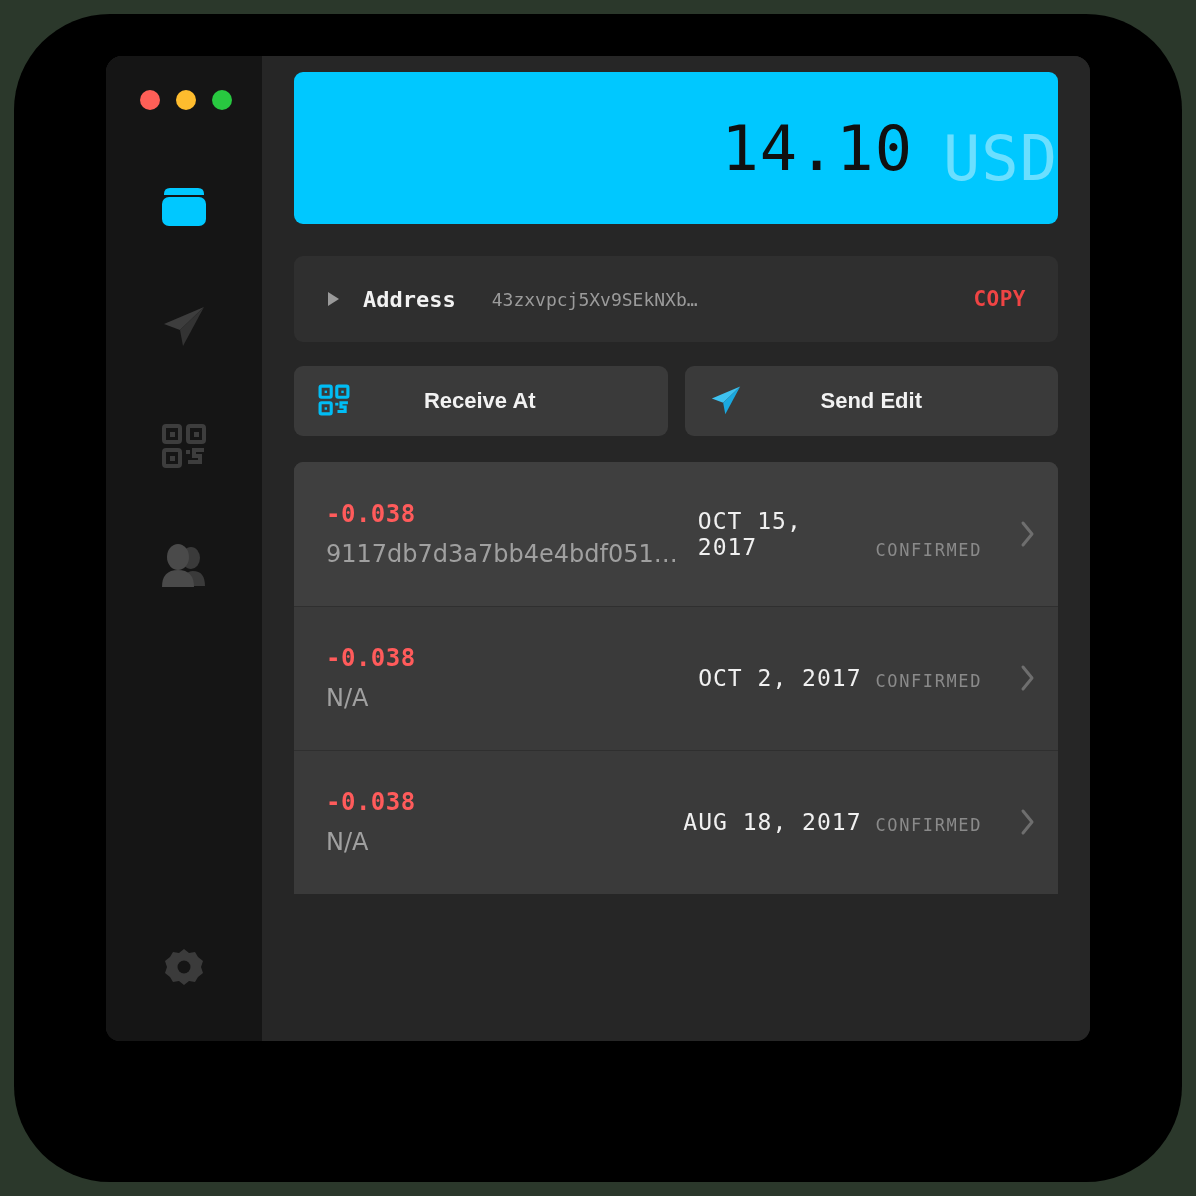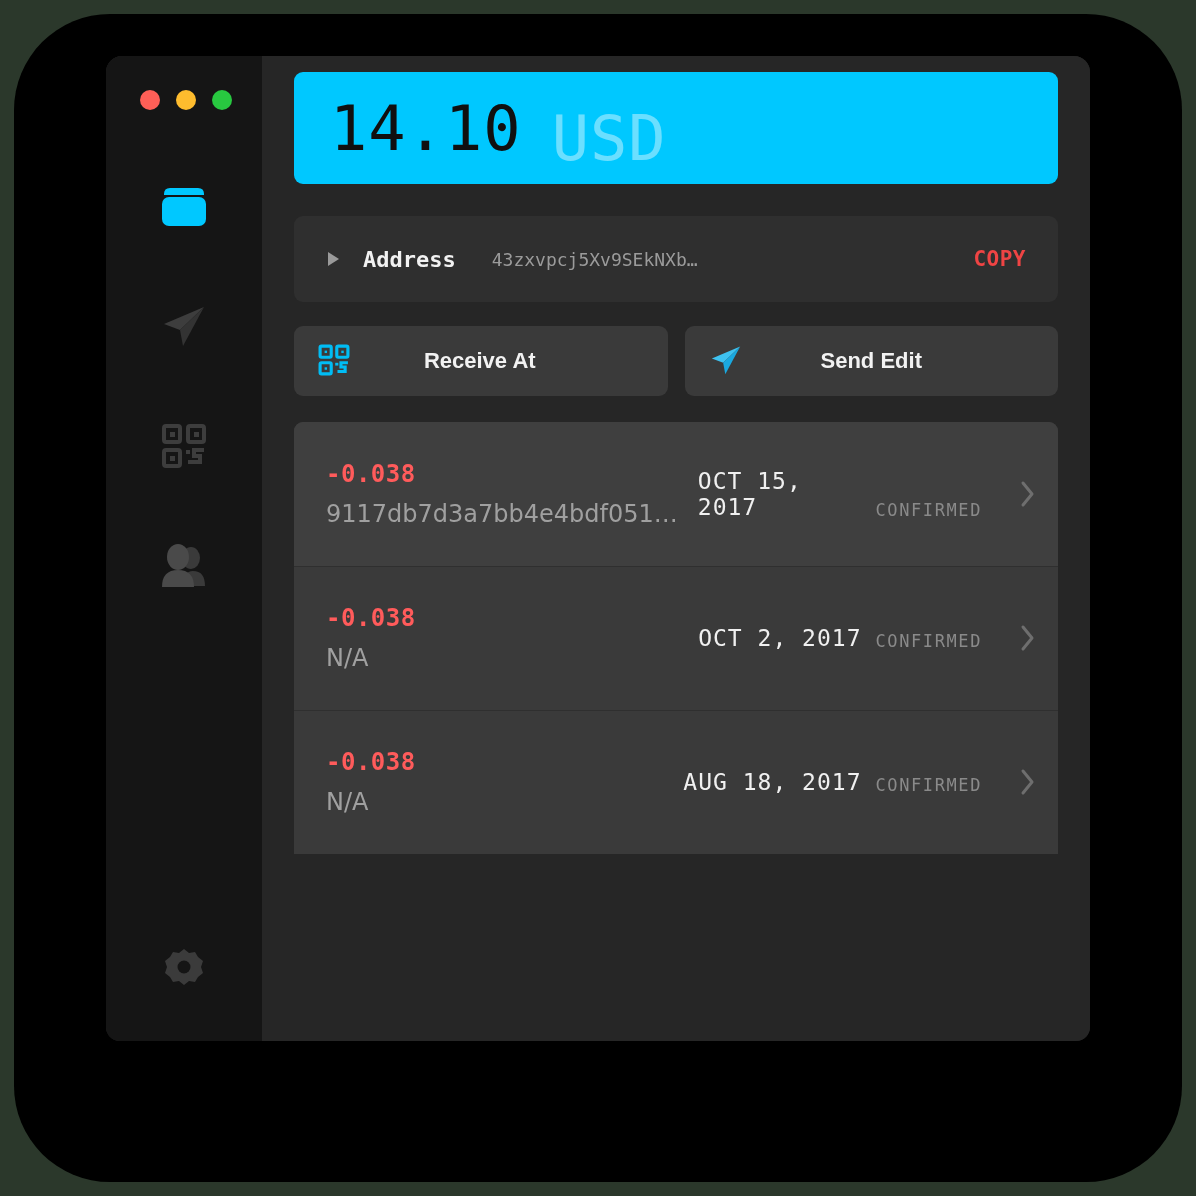--- a/index.html
+++ b/index.html
@@ -127,27 +127,28 @@
     font-weight: bold;
     font-family: "Liberation Sans", sans-serif;
     padding: 11px 17px;
     cursor: pointer;
     z-index: 2;
   }
 
   
   #balance-card {
     margin: 16px 32px 0 32px;
-    height: 112px;
+    height: 152px;
     background: #00c8ff;
     border-radius: 9px;
     display: flex;
     align-items: center;
     padding-left: 36px;
     box-sizing: border-box;
+    justify-content: flex-end;
   }
   #balance-amount {
     font-family: "DejaVu Sans Mono", monospace;
     font-size: 62px;
     color: #101010;
     letter-spacing: 1px;
   }
   #balance-currency {
     font-family: "DejaVu Sans Mono", monospace;
     font-size: 62px;

